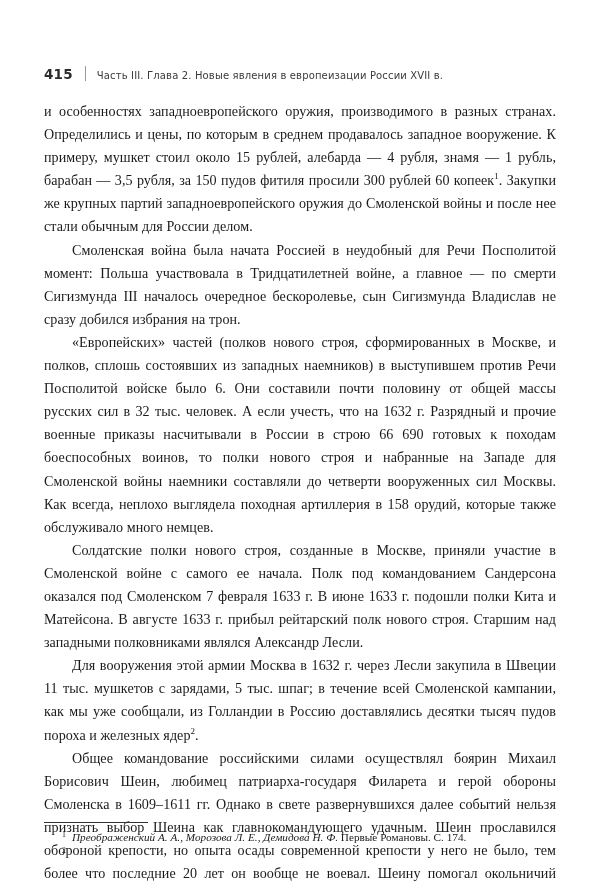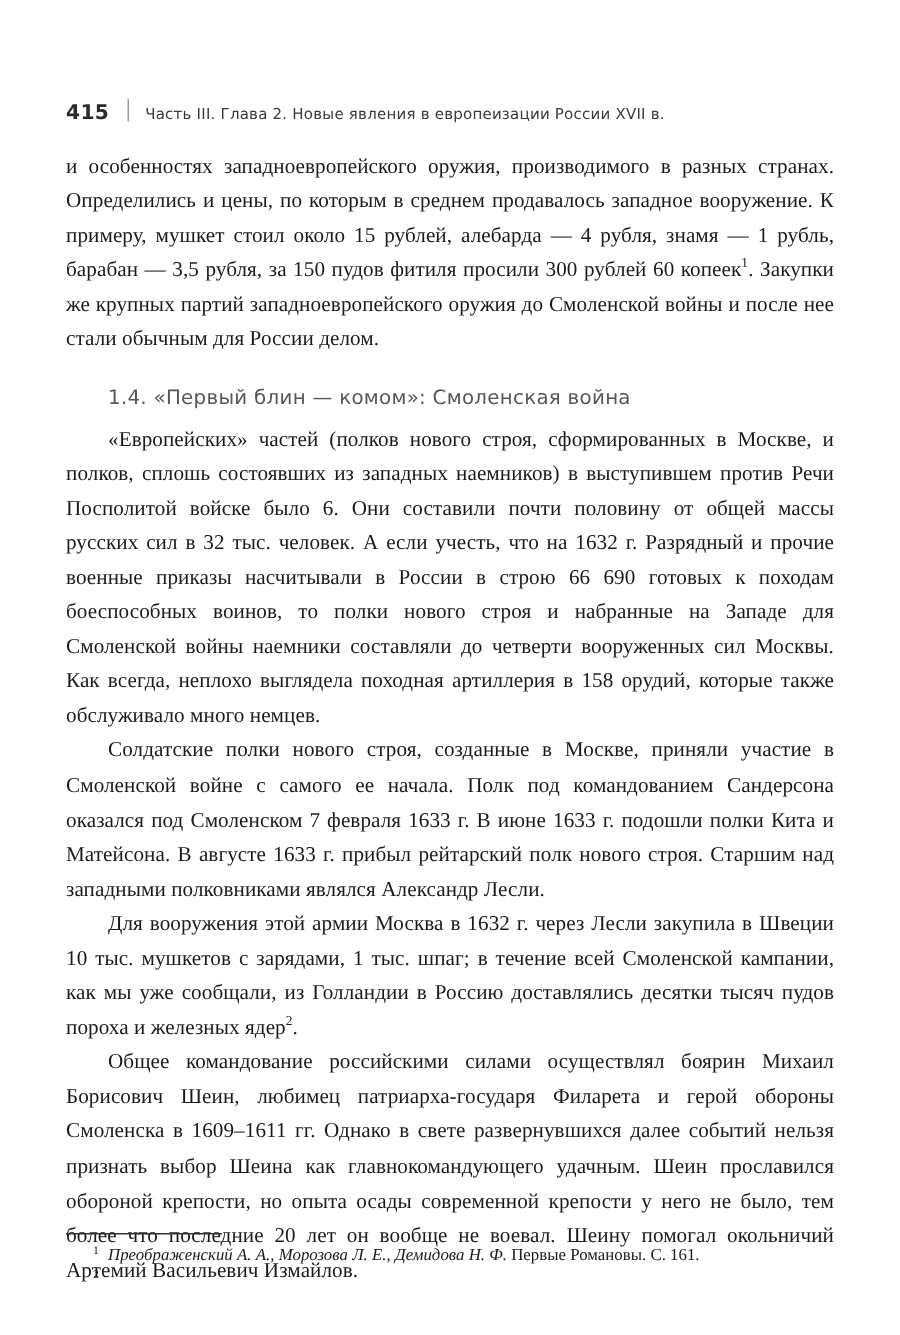--- a/index.html
+++ b/index.html
@@ -137,40 +137,40 @@
   <div class="runhead">
     <span class="folio">415</span>
     <span class="runhead-sep"></span>
     <span class="runhead-title">Часть III. Глава 2. Новые явления в европеизации России XVII в.</span>
   </div>
 
   <div class="textcol">
 
     <p class="body noindent"><span>и особенностях западноевропейского оружия, производимого в разных странах. Определились и цены, по которым в среднем продавалось западное вооружение. К примеру, мушкет стоил около 15 рублей, алебарда — 4 рубля, знамя — 1 рубль, барабан — 3,5 рубля, за 150 пудов фитиля просили 300 рублей 60 копеек</span><sup class="fnmark">1</sup><span>. Закупки же крупных партий западноевропейского оружия до Смоленской войны и после нее стали обычным для России делом.</span></p>
 
-    <h2 class="section">1.4. «Первый блин — комом»: Смоленская война</h2>
 
+    <p class="body">Смоленская война была начата Россией в неудобный для Речи Посполитой момент: Польша участвовала в Тридцатилетней войне, а главное — по смерти Сигизмунда III началось очередное бескоролевье, сын Сигизмунда Владислав не сразу добился избрания на трон.</p>
 
     <p class="body">«Европейских» частей (полков нового строя, сформированных в Москве, и полков, сплошь состоявших из западных наемников) в выступившем против Речи Посполитой войске было 6. Они составили почти половину от общей массы русских сил в 32 тыс. человек. А если учесть, что на 1632 г. Разрядный и прочие военные приказы насчитывали в России в строю 66 690 готовых к походам боеспособных воинов, то полки нового строя и набранные на Западе для Смоленской войны наемники составляли до четверти вооруженных сил Москвы. Как всегда, неплохо выглядела походная артиллерия в 158 орудий, которые также обслуживало много немцев.</p>
 
     <p class="body">Солдатские полки нового строя, созданные в Москве, приняли участие в Смоленской войне с самого ее начала. Полк под командованием Сандерсона оказался под Смоленском 7 февраля 1633 г. В июне 1633 г. подошли полки Кита и Матейсона. В августе 1633 г. прибыл рейтарский полк нового строя. Старшим над западными полковниками являлся Александр Лесли.</p>
 
-    <p class="body"><span>Для вооружения этой армии Москва в 1632 г. через Лесли закупила в Швеции 10 тыс. мушкетов с зарядами, 1 тыс. шпаг; в течение всей Смоленской кампании, как мы уже сообщали, из Голландии в Россию доставлялись десятки тысяч пудов пороха и железных ядер</span><sup class="fnmark">2</sup><span>.</span></p>
+    <p class="body"><span>Для вооружения этой армии Москва в 1632 г. через Лесли закупила в Швеции 11 тыс. мушкетов с зарядами, 5 тыс. шпаг; в течение всей Смоленской кампании, как мы уже сообщали, из Голландии в Россию доставлялись десятки тысяч пудов пороха и железных ядер</span><sup class="fnmark">2</sup><span>.</span></p>
 
 
     <p class="body">Общее командование российскими силами осуществлял боярин Михаил Борисович Шеин, любимец патриарха-государя Филарета и герой обороны Смоленска в 1609–1611 гг. Однако в свете развернувшихся далее событий нельзя признать выбор Шеина как главнокомандующего удачным. Шеин прославился обороной крепости, но опыта осады современной крепости у него не было, тем более что последние 20 лет он вообще не воевал. Шеину помогал окольничий Артемий Васильевич Измайлов.</p>
 
   </div>
 
   <div class="footnotes">
     <div class="fn-rule"></div>
 
     <div class="fn">
       <span class="fn-num">1</span>
-      <span class="fn-text"><i>Преображенский А. А., Морозова Л. Е., Демидова Н. Ф.</i><span> Первые Романовы. С. 161.</span></span>
+      <span class="fn-text"><i>Преображенский А. А., Морозова Л. Е., Демидова Н. Ф.</i><span> Первые Романовы. С. 174.</span></span>
     </div>
 
     <div class="fn">
       <span class="fn-num">2</span>
     </div>
   </div>
 
 </div>
 
 </body></html>

